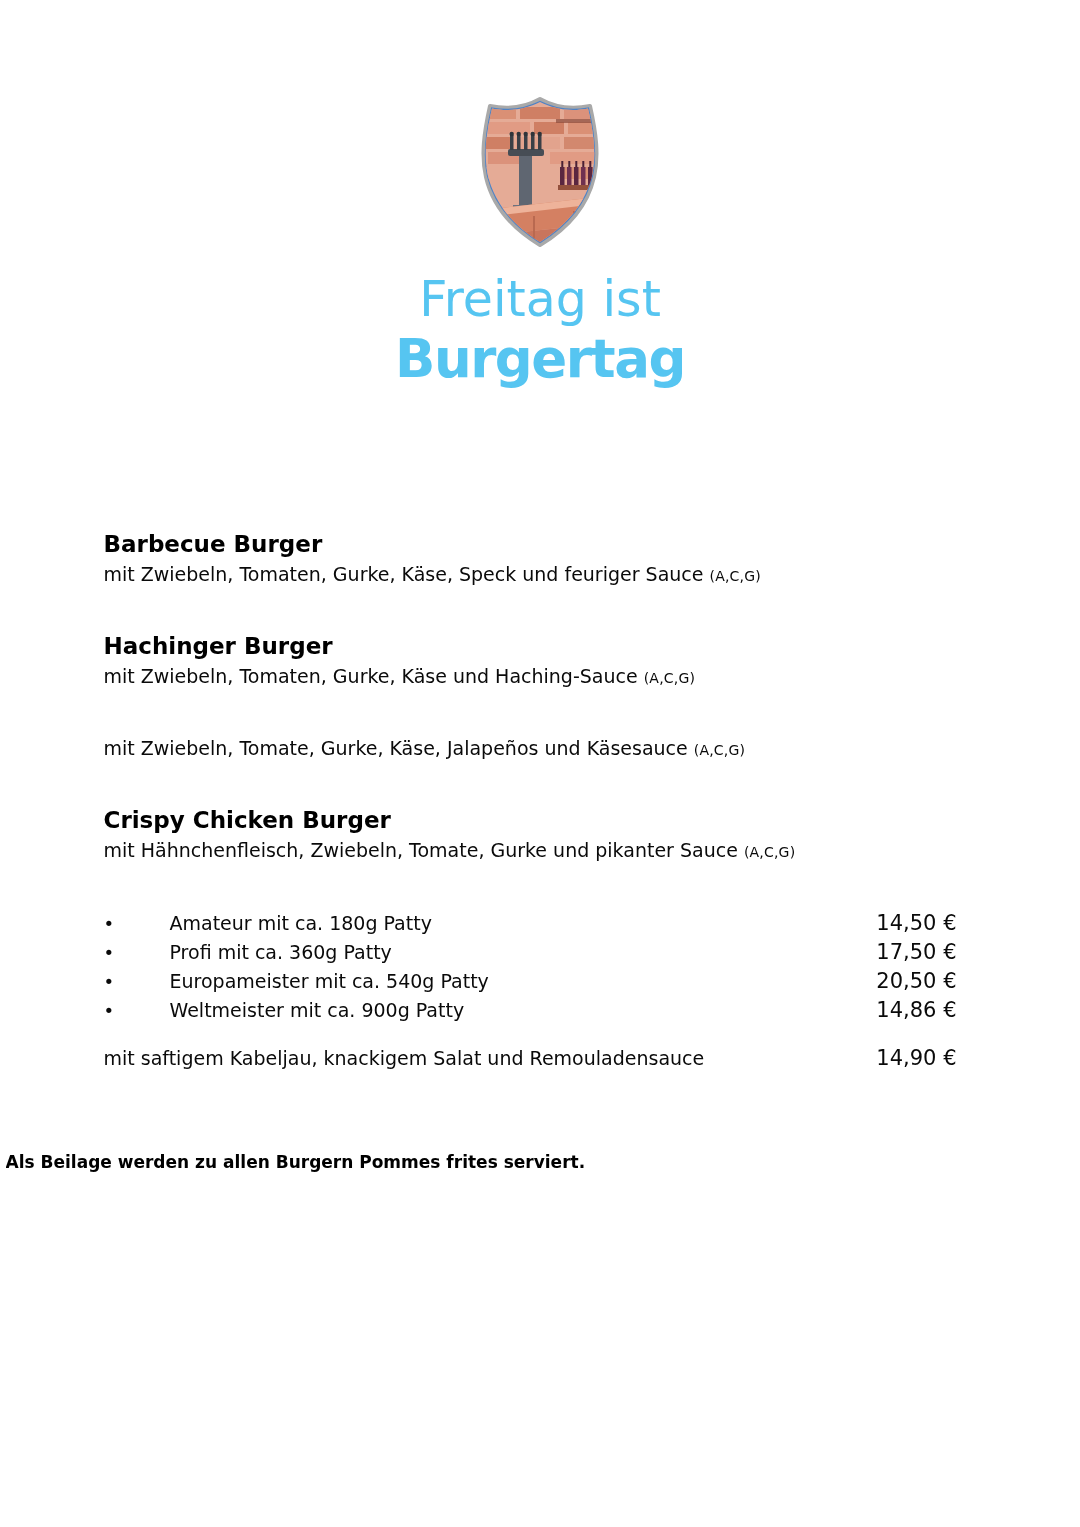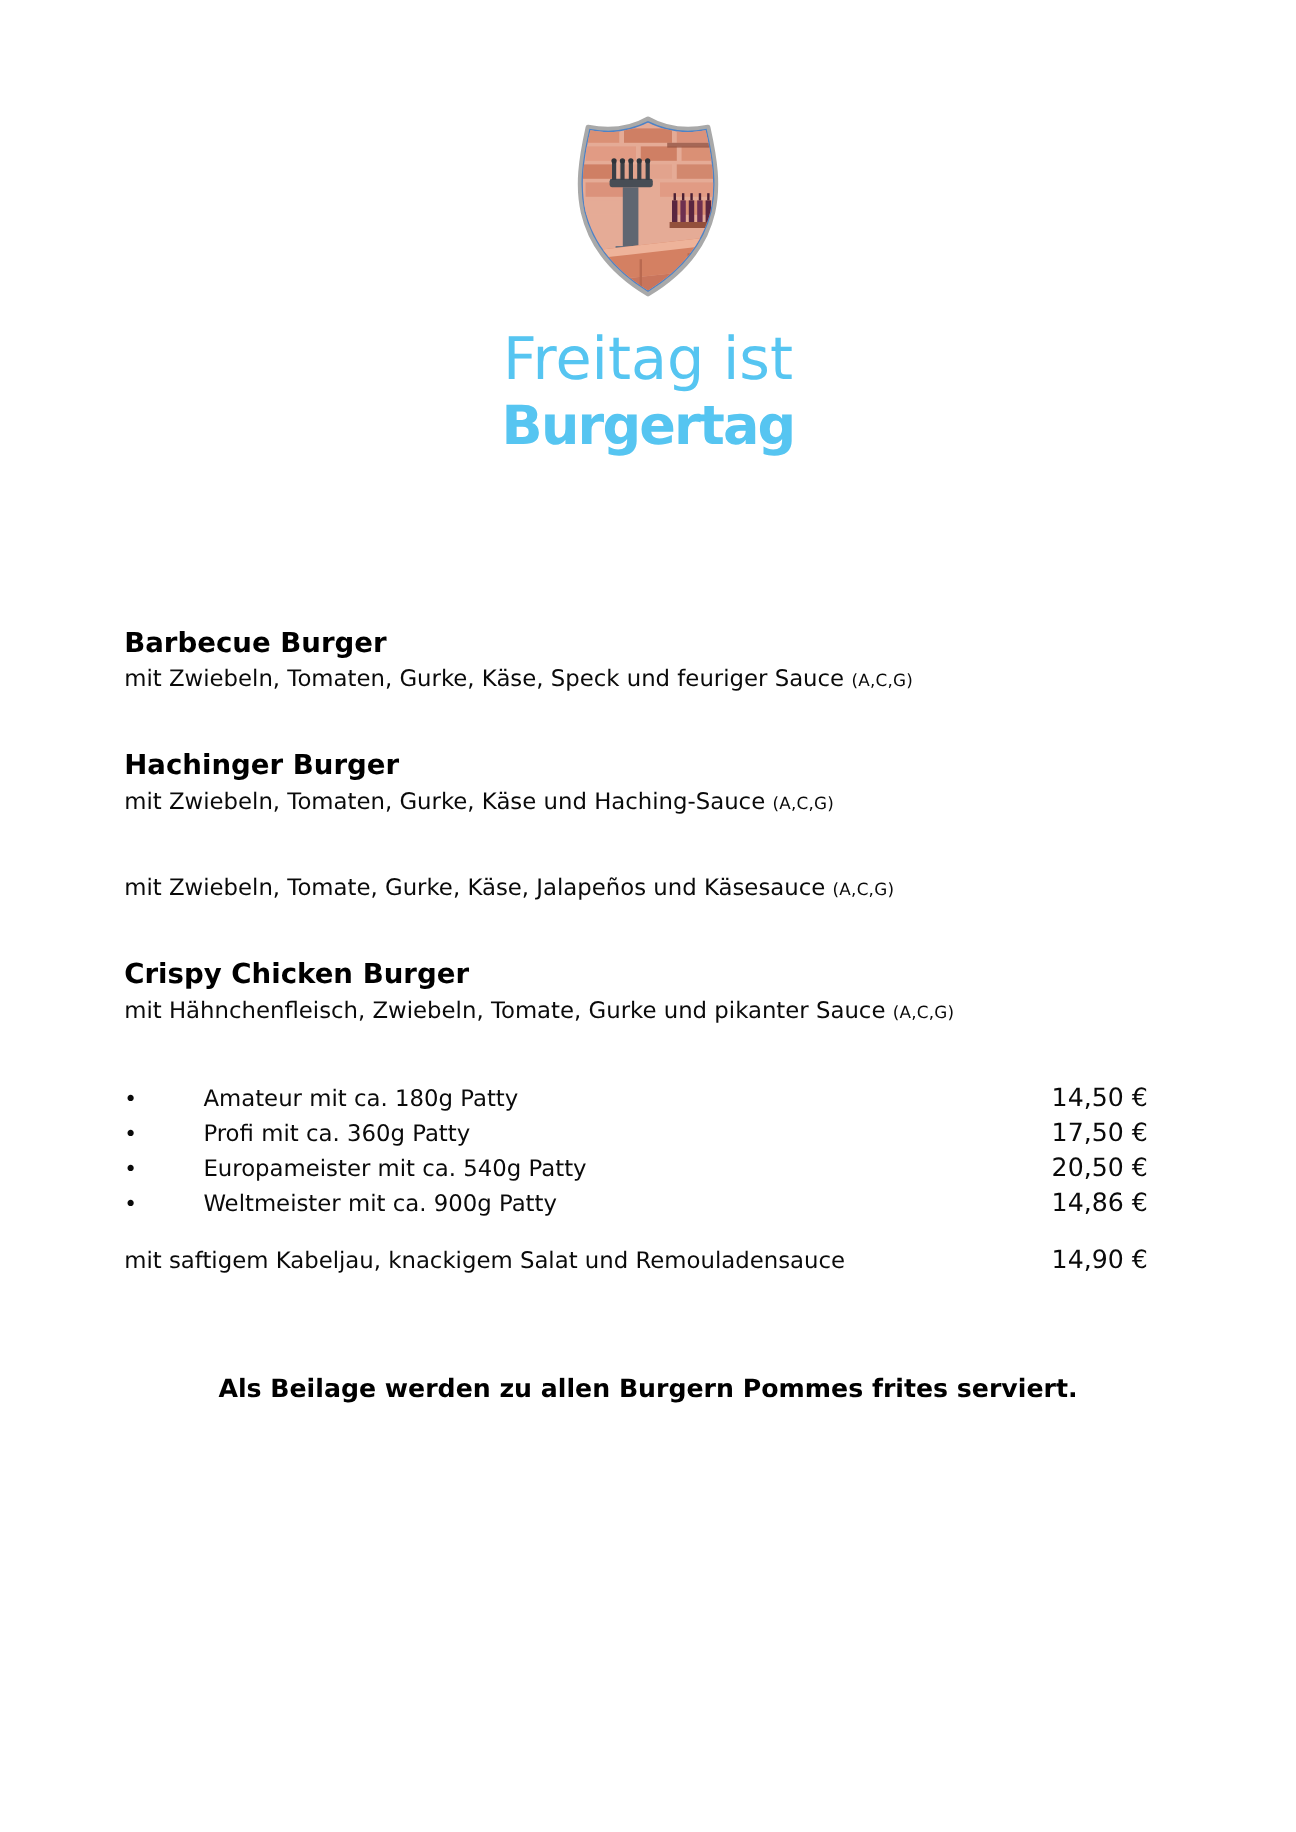--- a/index.html
+++ b/index.html
@@ -27,21 +27,21 @@
     margin-top: 24px;
     text-align: center;
     font-size: 49px;
     line-height: 1;
     font-weight: 400;
     color: #56c5f1;
   }
   .title {
     margin-top: 8px;
     text-align: center;
-    font-size: 45px;
+    font-size: 53px;
     line-height: 1;
     font-weight: 700;
     letter-spacing: -1.5px;
     color: #56c5f1;
   }
   
   .menu {
     margin-top: 146px;
     padding: 0 118px 0 98px;
   }
@@ -98,22 +98,21 @@
     margin-top: 0;
   }
   .fisch-desc {
     flex: 1 1 auto;
     font-size: 19px;
     line-height: 1.3;
   }
   
   .footer-note {
     margin-top: 82px;
-    text-align: center;
-    font-size: 21px;
+    font-size: 17px;
     font-weight: 700;
     color: #000000;
   }
 </style>
 </head>
 <body>
 
 <div class="page">
 
   <div class="logo-wrap">

